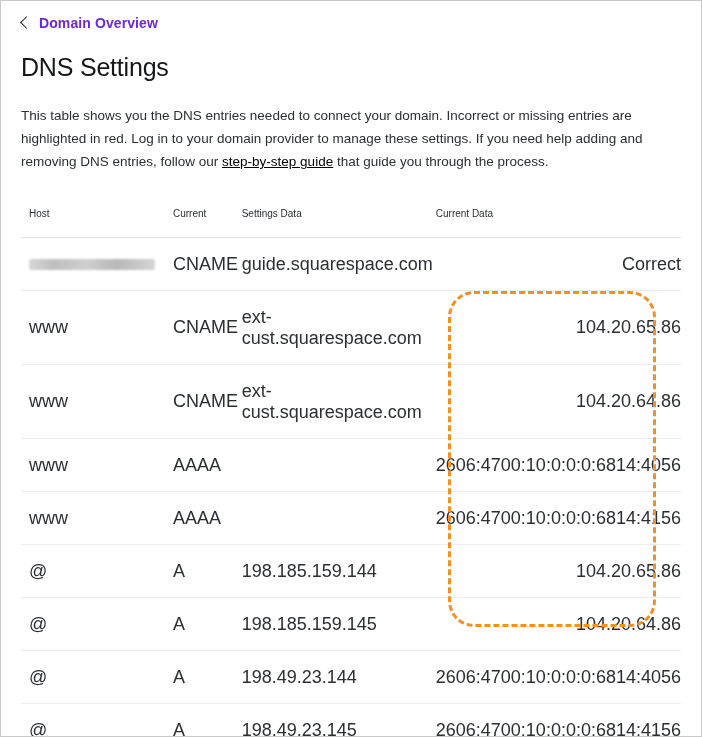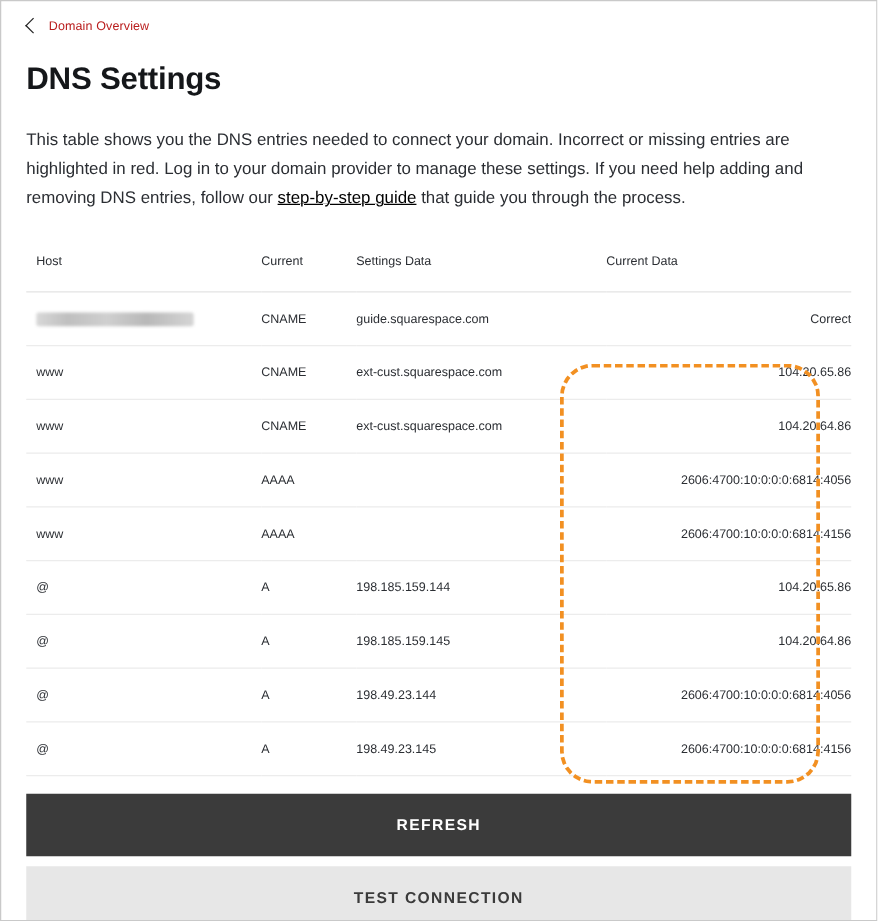--- a/index.html
+++ b/index.html
@@ -37,30 +37,31 @@
     position: absolute;
     left: 3px;
     top: 1px;
     width: 8px;
     height: 8px;
     border-left: 1.6px solid #222;
     border-bottom: 1.6px solid #222;
     transform: rotate(45deg);
   }
   .back-label {
-    font-size: 10px;
-    color: #b91c1c;
+    font-size: 14px;
+    color: #6d28d9;
     letter-spacing: 0.1px;
+    font-weight: bold;
   }
   .content {
     padding: 0 20px;
   }
   h1.page-title {
     font-size: 25px;
-    font-weight: bold;
+    font-weight: normal;
     color: #15171a;
     margin: 12px 0 0 0;
     letter-spacing: -0.2px;
   }
   .intro {
     font-size: 13.5px;
     line-height: 1.72;
     color: #2b2e33;
     margin: 22px 0 0 0;
     max-width: 665px;
@@ -77,21 +78,21 @@
   }
   table.dns th {
     text-align: left;
     font-size: 10px;
     font-weight: normal;
     color: #2b2e33;
     padding: 10px 0 18px 0;
     border-bottom: 1px solid #e3e3e3;
   }
   table.dns td {
-    font-size: 10px;
+    font-size: 18px;
     color: #2b2e33;
     padding: 16px 0 15px 0;
     border-bottom: 1px solid #ececec;
     vertical-align: middle;
   }
   .col-host { width: 180px; padding-left: 8px !important; }
   .col-record { width: 76px; }
   .col-required { width: 200px; }
   .col-current { width: auto; text-align: right; }
   th.col-host { padding-left: 8px; }

